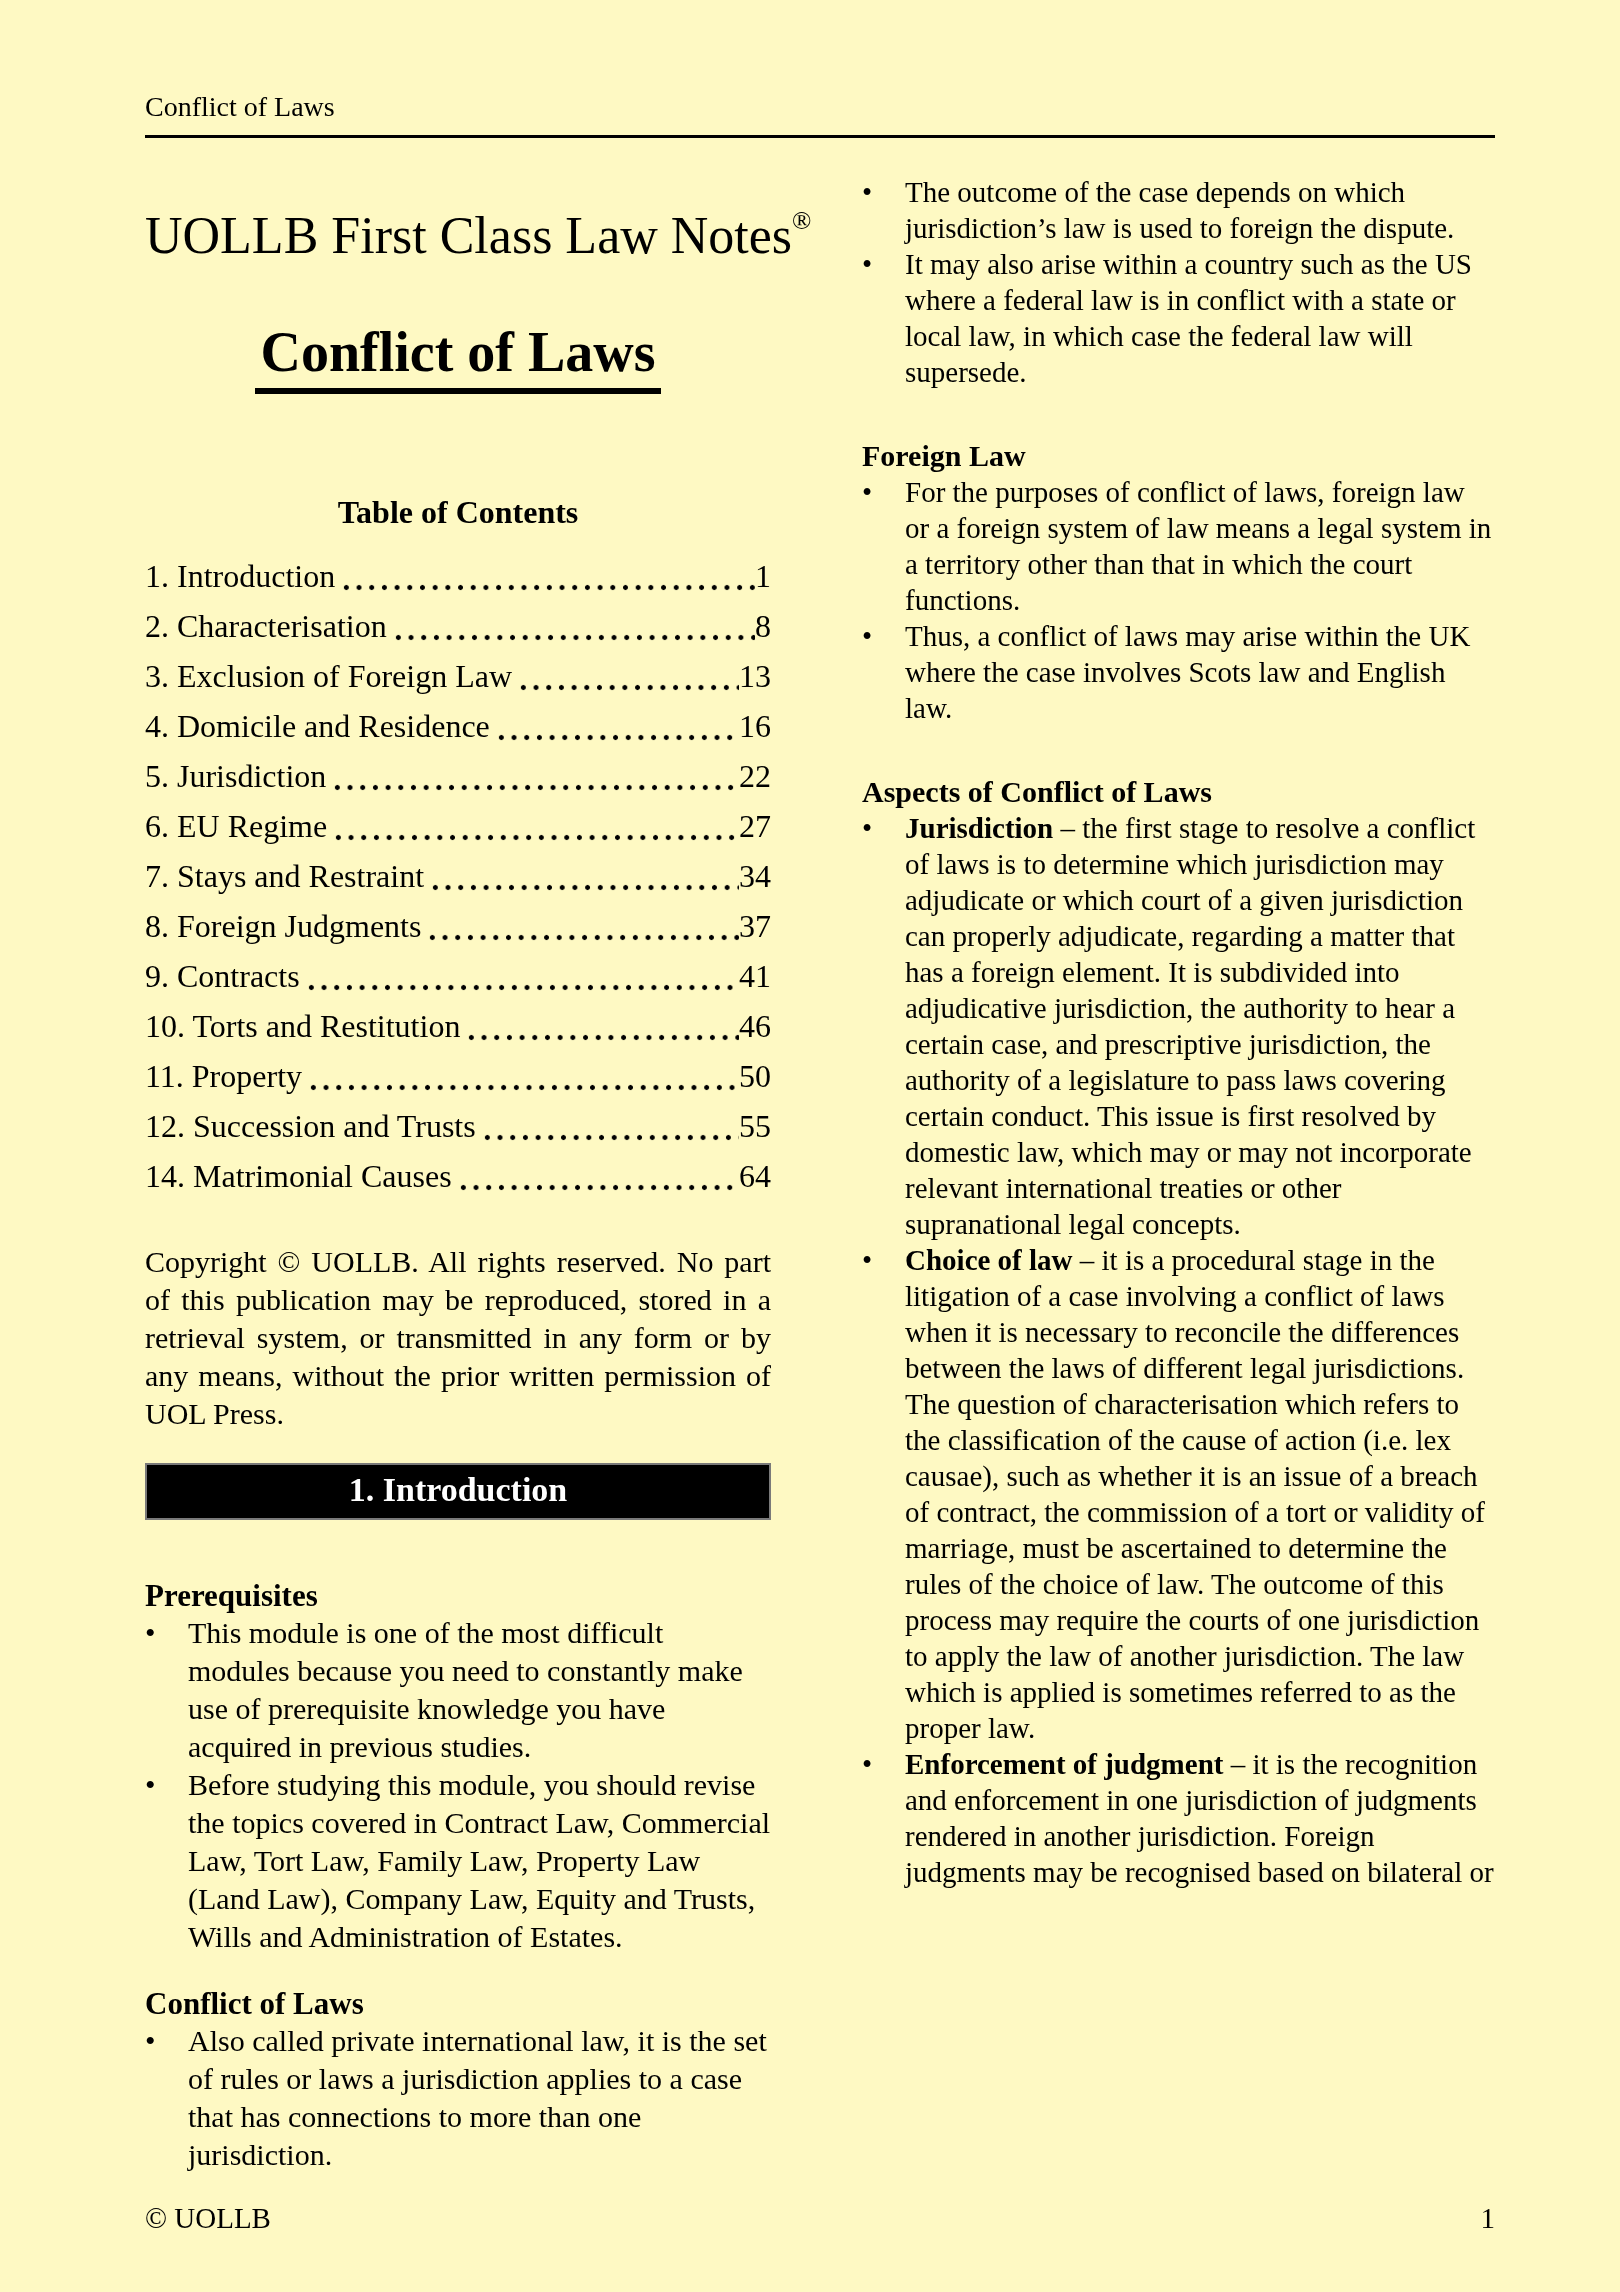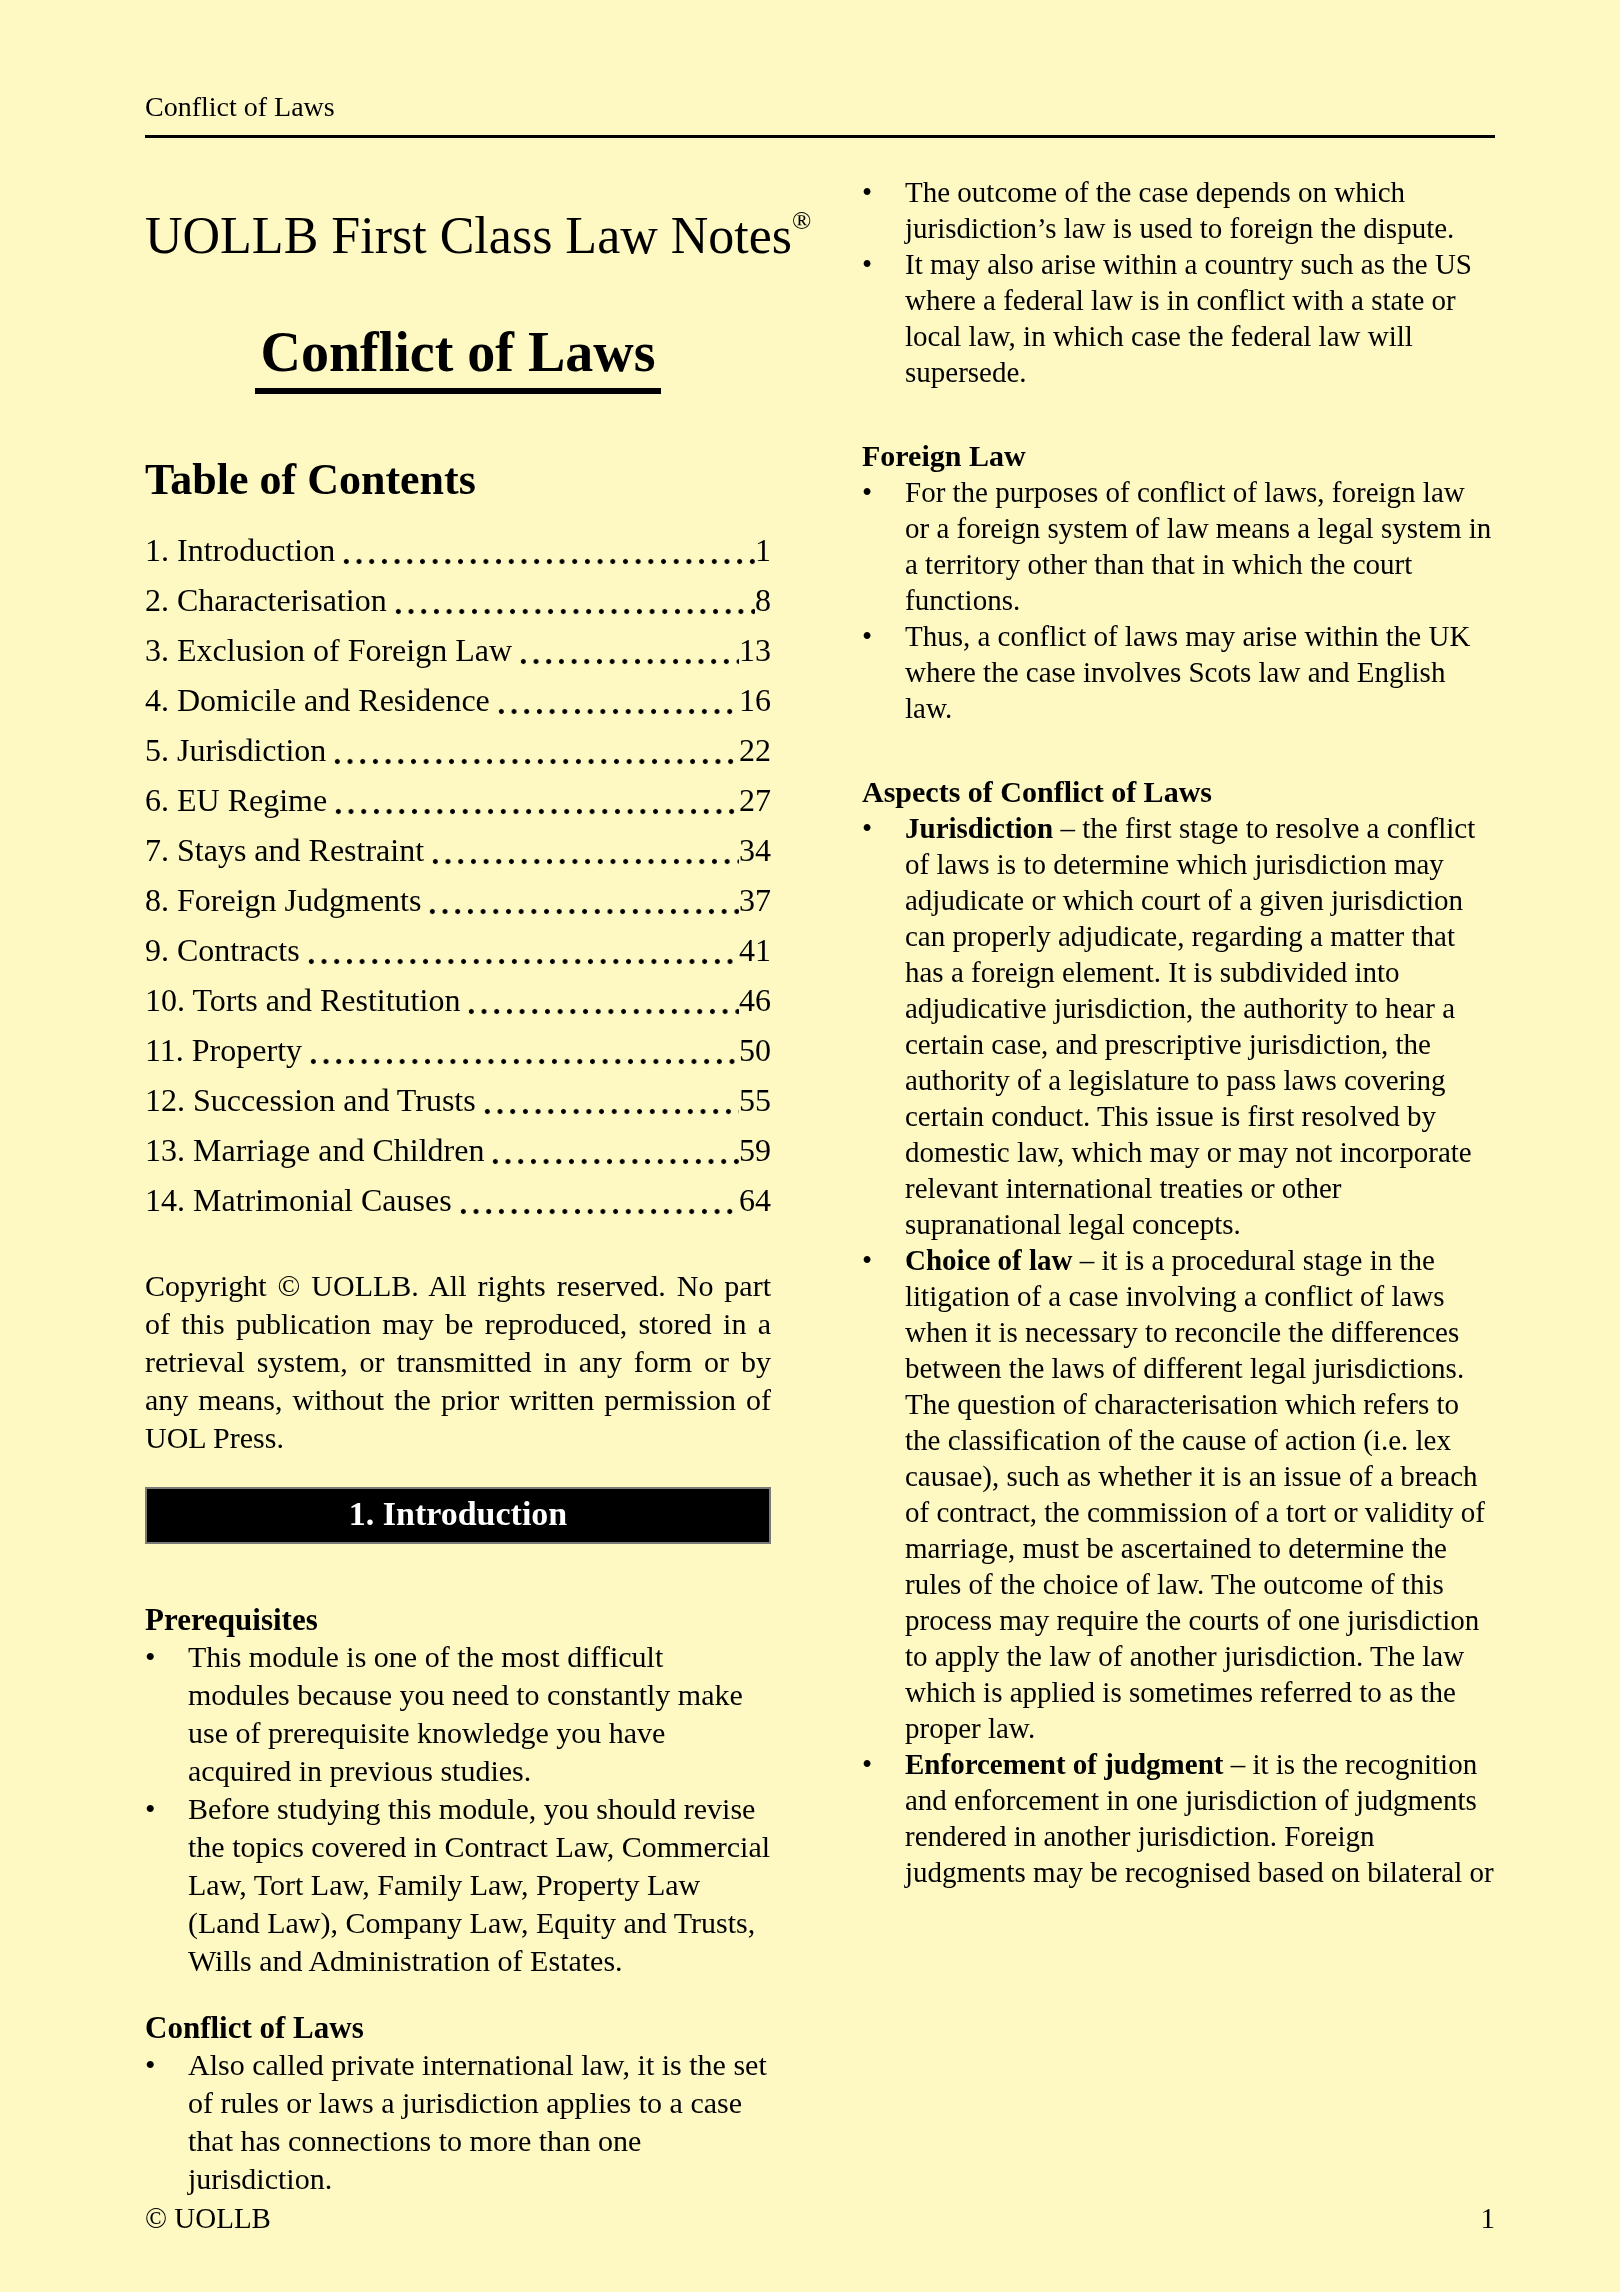--- a/index.html
+++ b/index.html
@@ -52,23 +52,23 @@
     line-height: 61px;
     font-weight: bold;
   }
   .main-heading .underline {
     display: inline-block;
     border-bottom: 6.9px solid #000;
     padding: 0 5.9px 5.9px 5.9px;
   }
 
   .toc-title {
-    margin-top: 60px;
-    text-align: left;
-    font-size: 44px;
+    margin-top: 100px;
+    text-align: center;
+    font-size: 32px;
     font-weight: bold;
   }
   .toc { margin-top: 19.6px; font-size: 32px; }
   .toc-row { display: flex; }
   .toc-row span { line-height: 50px; }
   .toc-label { white-space: nowrap; }
   .toc-dots {
     flex: 1;
     margin-left: 2.9px;
     background-image: radial-gradient(circle, #000 2.2px, transparent 2.6px);
@@ -205,25 +205,20 @@
           <span class="toc-label">11. Property</span>
           <span class="toc-dots"></span>
           <span class="toc-page">50</span>
         </div>
         <div class="toc-row">
           <span class="toc-label">12. Succession and Trusts</span>
           <span class="toc-dots"></span>
           <span class="toc-page">55</span>
         </div>
         <div class="toc-row">
-          <span class="toc-label">13. Marriage and Children</span>
-          <span class="toc-dots"></span>
-          <span class="toc-page">59</span>
-        </div>
-        <div class="toc-row">
           <span class="toc-label">14. Matrimonial Causes</span>
           <span class="toc-dots"></span>
           <span class="toc-page">64</span>
         </div>
       </div>
 
       <p class="copyright">Copyright © UOLLB. All rights reserved. No part of this publication may be reproduced, stored in a retrieval system, or transmitted in any form or by any means, without the prior written permission of UOL Press.</p>
 
       <div class="banner">1. Introduction</div>
 

